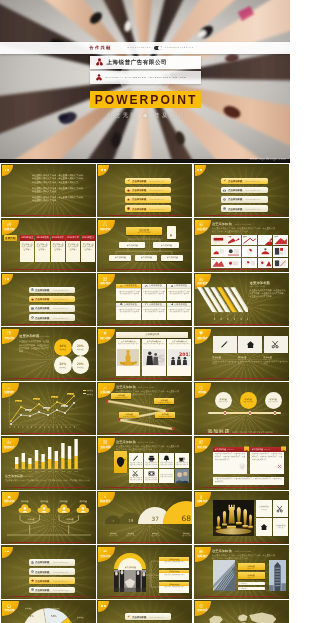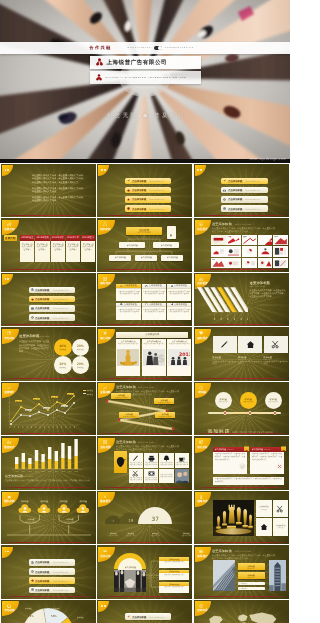--- a/index.html
+++ b/index.html
@@ -362,20 +362,23 @@
     </div>
     <div class="hero-band3">
       <svg class="rlogo" width="6" height="7" viewBox="0 0 14 16">
         <circle cx="7" cy="3.4" r="3" fill="#8c1414"></circle>
         <path d="M7 6.6 C3 6.6 1 9.4 1 12.6 L13 12.6 C13 9.4 11 6.6 7 6.6 Z" fill="#a81818"></path>
         <ellipse cx="3.2" cy="12.4" rx="2.6" ry="2.4" fill="#8c1414"></ellipse>
         <ellipse cx="10.8" cy="12.4" rx="2.6" ry="2.4" fill="#8c1414"></ellipse>
       </svg>
       <span class="logo-en">SHANGHAI RAPIDESIGN ADVERTISING CO.,LTD</span>
     </div>
+    <div class="hero-pow">
+      <span>POWERPOINT</span>
+    </div>
     <div class="hero-tag">创意无限 ● 普及精品</div>
     <div class="hero-wm">www.rapidesign.com</div>
   </div>
   <div class="grid">
 <div class="slide s1">
         <div class="bg"></div>
         <div class="badge dots">
           <i></i>
           <i></i>
         </div>
@@ -1434,20 +1437,23 @@
           <b>添加标题</b>
           <s>在这里输入内容</s>
         </div>
         <div class="s20h" style="left:41px;width:34px;height:17px;background:#f4efda">
           <span style="color:#6b5f20;font-size:5.8px">37</span>
         </div>
         <div class="s20l" style="left:41px;width:34px">
           <b>添加标题</b>
           <s>在这里输入内容</s>
         </div>
+        <div class="s20h" style="left:66px;width:46px;height:23px;background:#f8c01c">
+          <span style="color:#5a4308;font-size:7.5px">68</span>
+        </div>
         <div class="s20l" style="left:66px;width:46px">
           <b>添加标题</b>
           <s>在这里输入内容</s>
         </div>
         <div class="redline"></div>
       </div>
 <div class="slide s21">
         <div class="bg"></div>
         <div class="badge">
           <div class="bi"><svg width="5" height="5" viewBox="0 0 12 12">

